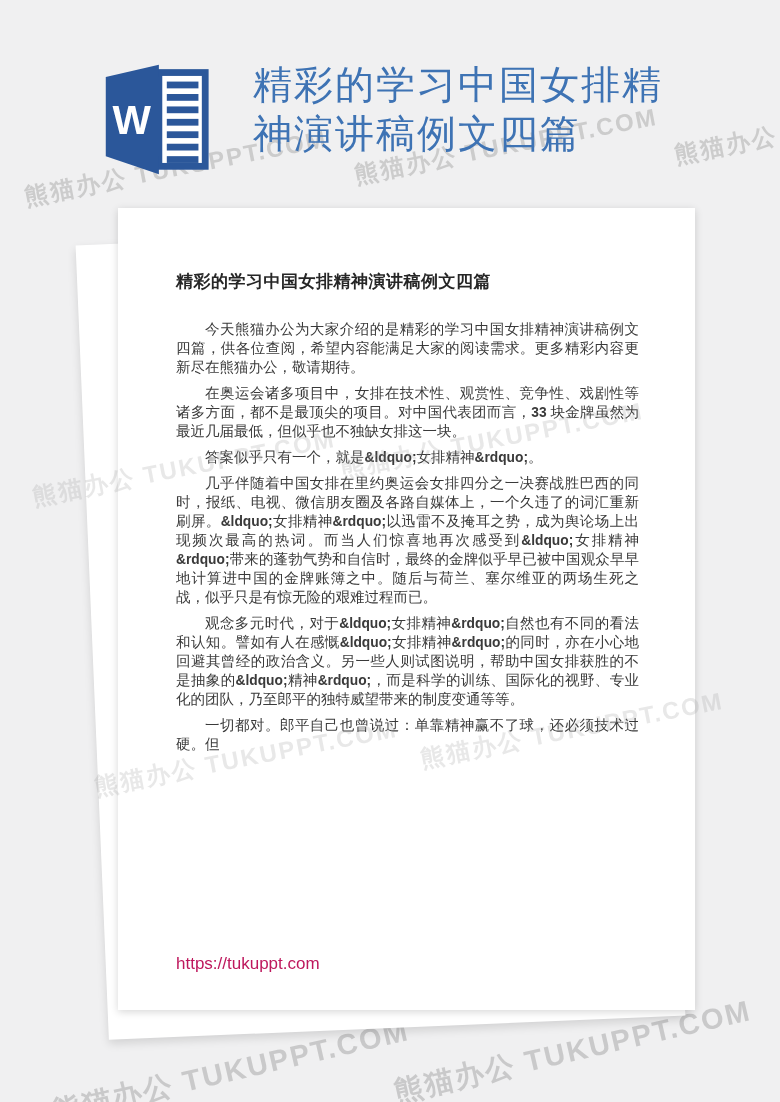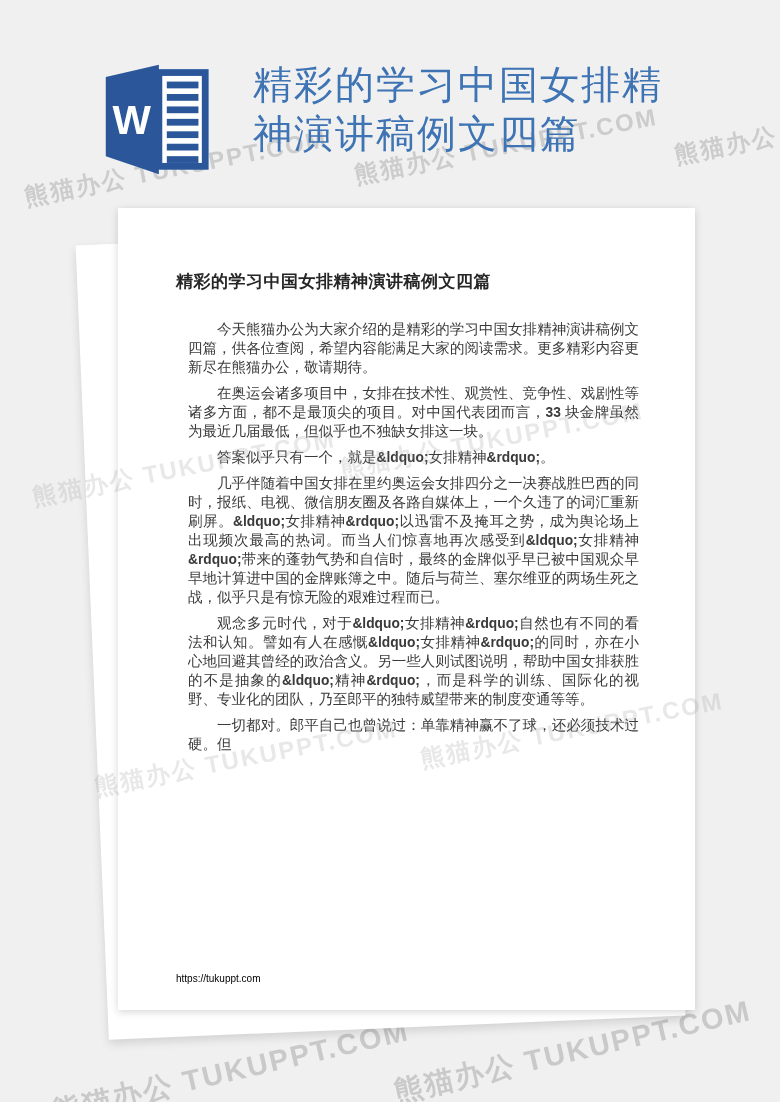--- a/index.html
+++ b/index.html
@@ -38,26 +38,26 @@
     box-sizing:border-box; padding:62px 56px 0 58px;
     font-family:"Liberation Serif", serif;
     color:#3a3a3a;
   }
   .doc-title {
     font-size:17px; font-weight:bold; color:#262626;
     margin:0 0 27px 0; letter-spacing:0.5px;
   }
   .doc-p {
     font-size:14.5px; line-height:19px;
-    margin:0 0 7px 12px; text-indent:2em; text-align:justify;
+    margin:0 0 7px 0; text-indent:2em; text-align:justify;
   }
   .ent { font-family:"Liberation Sans", sans-serif; font-weight:600; font-size:0.95em; }
   .doc-footer {
-    position:absolute; left:58px; bottom:26px;
-    font-size:10px; color:#000000;
+    position:absolute; left:58px; bottom:36px;
+    font-size:17px; color:#be185d;
     font-family:"Liberation Sans", sans-serif;
   }
 
   
   .wm {
     position:absolute; white-space:nowrap;
     font-weight:bold; letter-spacing:2px;
     font-family:"Liberation Sans", sans-serif;
     color:rgba(150,150,150,0.40);
     transform:rotate(-11deg);

